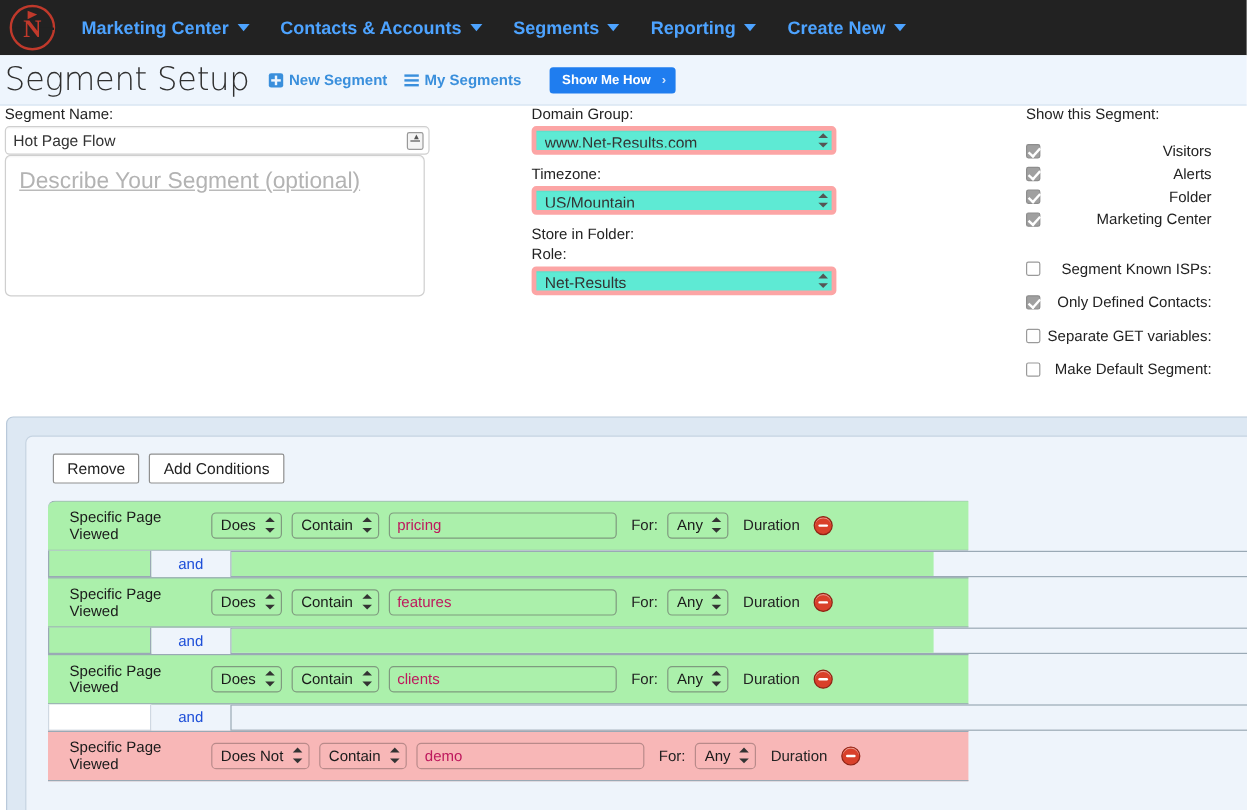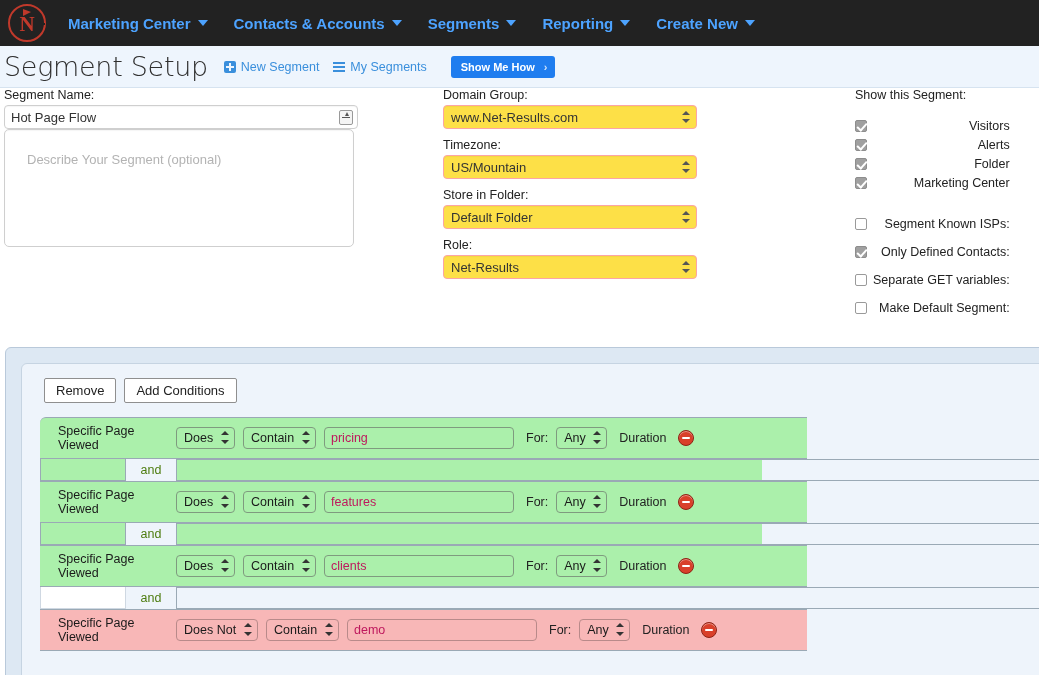--- a/index.html
+++ b/index.html
@@ -54,21 +54,21 @@
     border-bottom:1px solid #d6e3f0;
     display:flex; align-items:center; padding:0 0 0 4px;
   }
   .pagetitle {
     font-size:27px; font-weight:300; color:#2f2f2f;
     font-family:"DejaVu Sans", sans-serif;
     letter-spacing:-0.3px; margin-right:16px;
   }
   .headlink {
     display:flex; align-items:center; gap:5px;
-    color:#3a8fdc; font-size:12.5px; font-weight:normal;
+    color:#3a8fdc; font-size:12.5px; font-weight:bold;
     margin-right:14px; cursor:pointer;
   }
   .plusicon{
     width:12px;height:12px;background:#3a8fdc;border-radius:2px;
     position:relative;display:inline-block;
   }
   .plusicon:before,.plusicon:after{
     content:"";position:absolute;background:#eef5fd;
   }
   .plusicon:before{left:5px;top:2px;width:2px;height:8px;}
@@ -111,32 +111,33 @@
   }
   .txt-badge i{
     display:block;width:8px;height:1px;background:#555;position:relative;
   }
   .txt-badge i:before{
     content:"";position:absolute;left:3px;top:-5px;
     border-left:2px solid transparent;border-right:2px solid transparent;
     border-bottom:4px solid #555;
   }
   textarea.area {
-    width:350px; height:118px; padding:22px;
+    width:350px; height:118px; padding:11px;
     border:1px solid #cfcfcf; border-radius:5px; resize:none;
-    font-family:inherit; font-size:13px; color:#aaa;
+    font-family:inherit; font-size:19px; color:#aaa;
     box-shadow:inset 0 1px 1px rgba(0,0,0,.04);
+    text-decoration:underline;
   }
   textarea.area::placeholder { color:#b3b3b3; }
 
   .selwrap { position:relative; width:254px; margin-bottom:9px; }
   select.sel {
     -webkit-appearance:none; appearance:none;
     width:254px; height:24px; padding:2px 22px 2px 7px;
-    border:1px solid #fca5a5; border-radius:4px; background:#fde047;
+    border:4px solid #fca5a5; border-radius:4px; background:#5eead4;
     font-family:inherit; font-size:13px; color:#333;
     box-shadow:inset 0 1px 1px rgba(0,0,0,.04);
   }
   .spin {
     position:absolute; right:7px; top:5px; width:8px; height:14px;
     pointer-events:none;
   }
   .spin:before,.spin:after{
     content:"";position:absolute;left:0;
     border-left:4px solid transparent;border-right:4px solid transparent;
@@ -230,22 +231,22 @@
   .androw {
     position:relative; height:22px; display:flex; align-items:stretch;
   }
   .and-left {
     width:86px; margin-left:18px;
     border:1px solid #9aa9b5; border-top:none;
   }
   .and-left.green { background:#abf0ab; }
   .and-left.plain { background:#ffffff; border-color:#cfd8e2; }
   .and-word {
-    width:50px; display:flex; align-items:center; justify-content:center;
-    font-size:12.5px; color:#4d7c0f;
+    width:66px; display:flex; align-items:center; justify-content:center;
+    font-size:12.5px; color:#1d4ed8;
   }
   .and-bar {
     flex:1; border:1px solid #9aa9b5;
     background:#eef4fb;
   }
   .and-bar .greenfill{
     height:100%; width:585px; background:#abf0ab;
     border-right:0px;
   }
   .and-bar.nofill .greenfill{ width:0; }
@@ -329,26 +330,20 @@
 
     <label class="lbl">Timezone:</label>
     <div class="selwrap">
       <select class="sel">
         <option>US/Mountain</option>
       </select>
       <span class="spin"></span>
     </div>
 
     <label class="lbl">Store in Folder:</label>
-    <div class="selwrap">
-      <select class="sel">
-        <option>Default Folder</option>
-      </select>
-      <span class="spin"></span>
-    </div>
 
     <label class="lbl">Role:</label>
     <div class="selwrap">
       <select class="sel">
         <option>Net-Results</option>
       </select>
       <span class="spin"></span>
     </div>
   </div>
 

